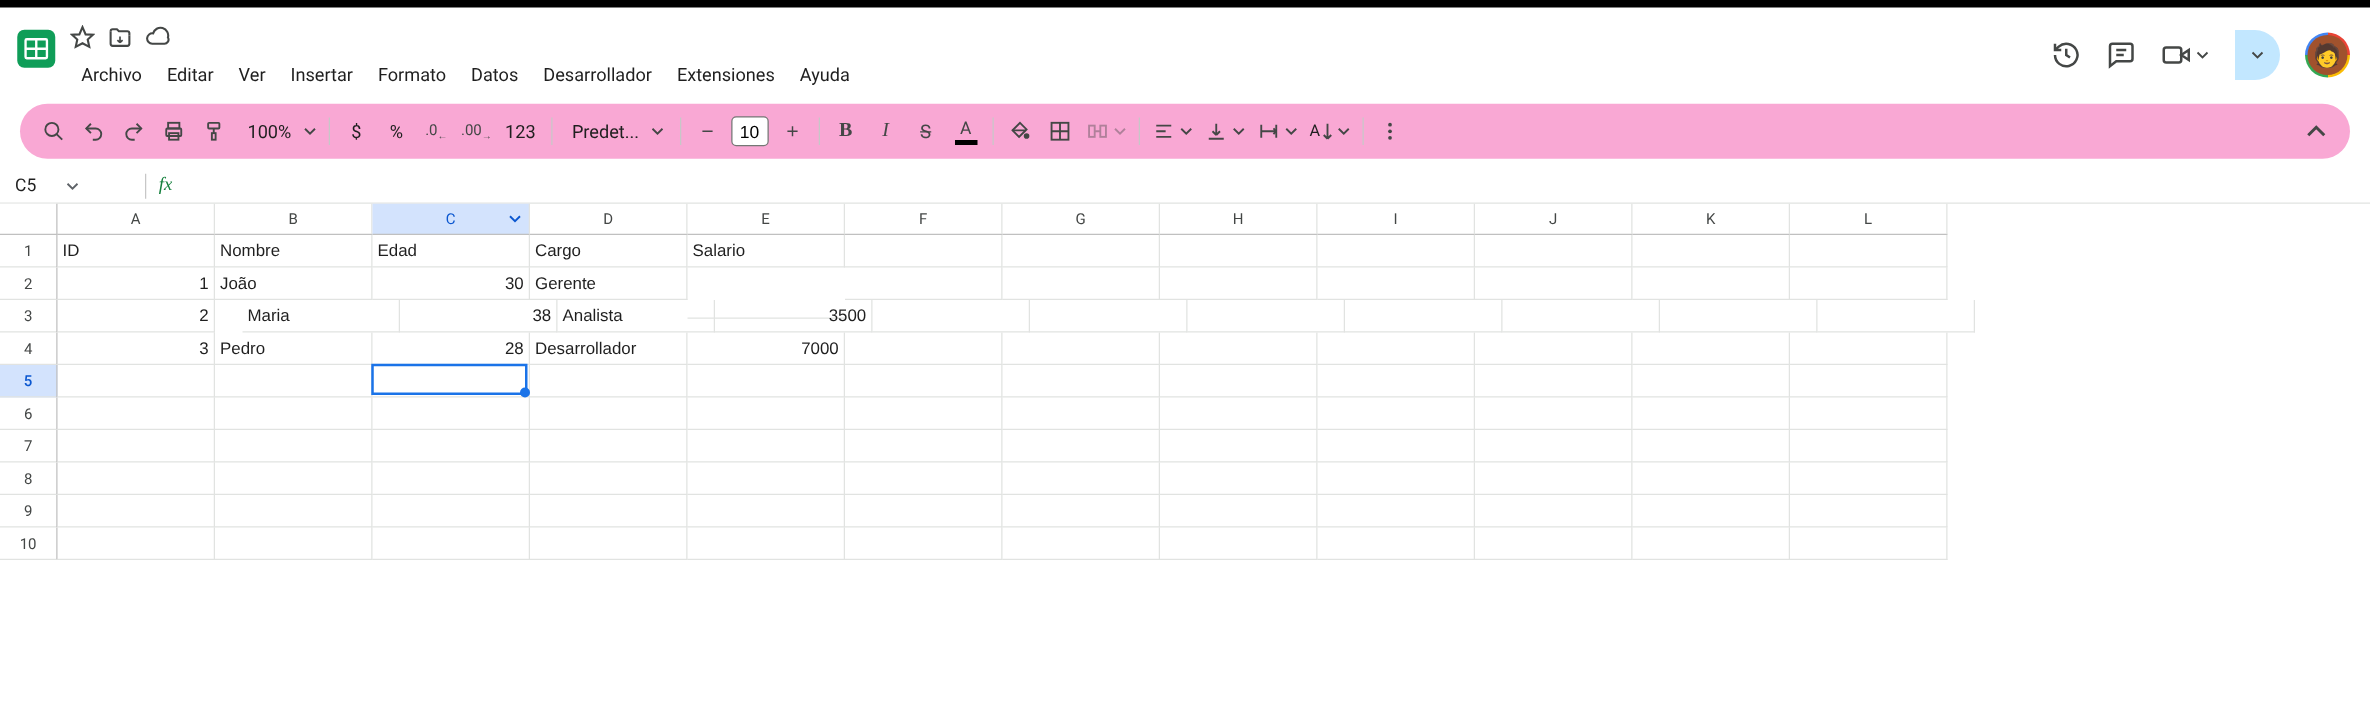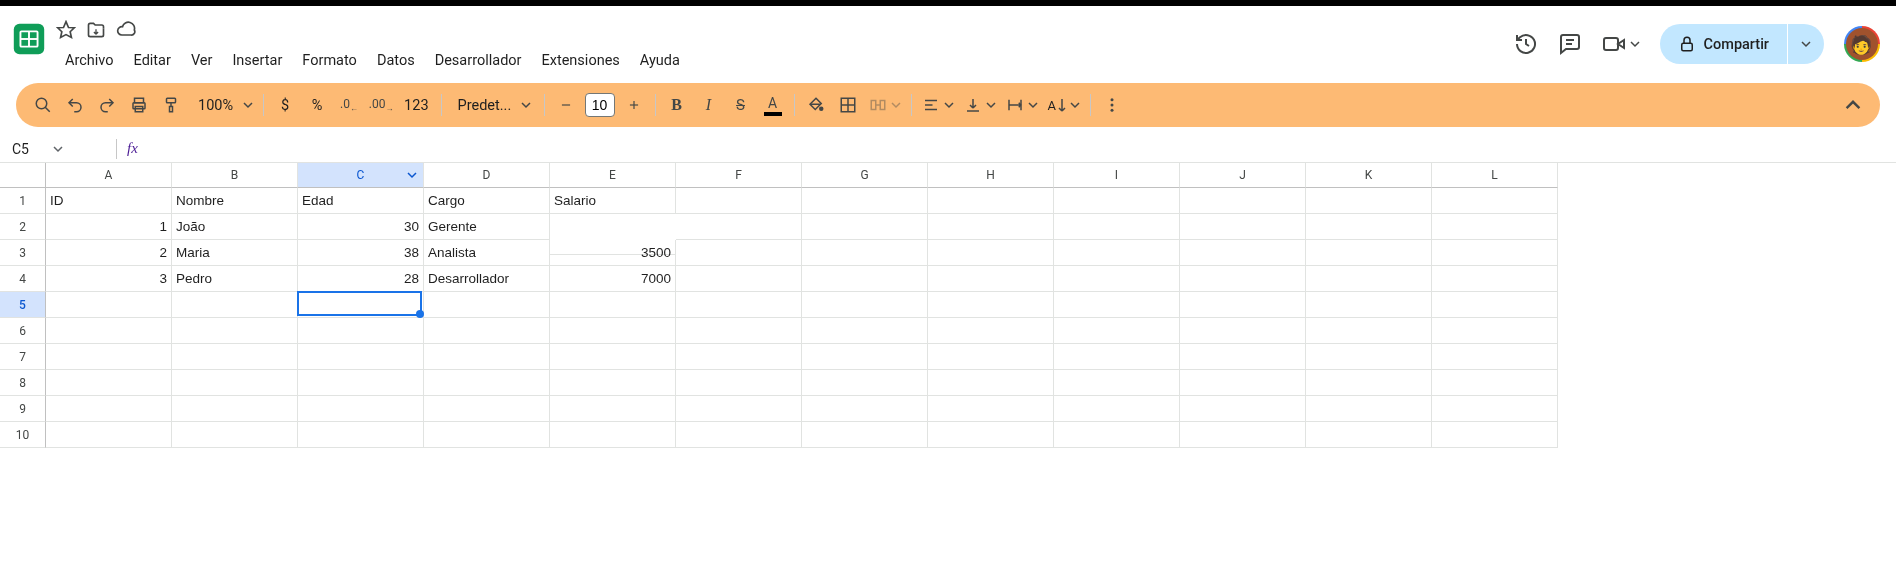--- a/index.html
+++ b/index.html
@@ -17,36 +17,36 @@
 .right-actions { display: flex; align-items: center; gap: 20px; padding-top: 10px; }
 .act-icon { width: 24px; height: 24px; color: #444746; cursor:pointer; display:flex; align-items:center; justify-content:center; }
 .act-group { display:flex; align-items:center; gap:4px; cursor:pointer; }
 .share-group { display:flex; align-items:center; }
 .share-btn { display:flex; align-items:center; gap:8px; background:#c2e7ff; height:40px; padding: 0 18px; border-radius: 40px 0 0 40px; cursor:pointer; font-weight:500; font-size:14.5px; }
 .share-more { background:#c2e7ff; height:40px; width:36px; border-radius: 0 40px 40px 0; display:flex; align-items:center; justify-content:center; cursor:pointer; margin-left:1px; }
 .avatar { width: 36px; height: 36px; border-radius: 50%; background: conic-gradient(#ea4335 0 25%, #fbbc04 0 50%, #34a853 0 75%, #4285f4 0 100%); padding:2px; cursor:pointer; }
 .avatar-inner { width:100%; height:100%; border-radius:50%; background:#a0522d; display:flex; align-items:center; justify-content:center; font-size:18px; }
 
 .toolbar-wrap { padding: 4px 16px 8px 16px; }
-.toolbar { background: #fdba74; border-radius: 40px; height: 44px; display: flex; align-items: center; padding: 0 12px; gap: 2px; }
+.toolbar { background: #f9a8d4; border-radius: 40px; height: 44px; display: flex; align-items: center; padding: 0 12px; gap: 2px; }
 .tb-btn { min-width: 30px; height: 30px; display:flex; align-items:center; justify-content:center; border-radius:4px; cursor:pointer; color:#444746; font-size:14px; }
 .tb-sep { width:1px; height:22px; background:#c7c7c7; margin: 0 4px; }
 .tb-text { padding: 0 6px; font-size: 14.5px; color:#1f1f1f; }
 .zoom-group { display:flex; align-items:center; gap:4px; padding:0 4px; cursor:pointer; }
 .font-size-box { display:flex; align-items:center; gap:4px; }
 .font-size-input { width:30px; height:24px; border:1px solid #747775; border-radius:4px; text-align:center; font-size:14px; background:#fff; }
 .underline-a { position:relative; display:flex; flex-direction:column; align-items:center; }
 .underline-bar { width:18px; height:4px; background:#000; margin-top:1px; }
 .tb-spacer { flex:1; }
 
 .namebox-row { display:flex; align-items:center; height: 28px; border-bottom: 1px solid #e1e3e1; padding-left:6px; }
 .namebox { width: 100px; display:flex; align-items:center; gap:24px; font-size:14px; color:#1f1f1f; padding-left:6px;}
 .namebox-caret { color:#5f6368; }
 .fx-divider { width:1px; height:20px; background:#c7c7c7; margin:0 10px; }
-.fx-label { font-style: italic; font-family: serif; color:#4c1d95; font-size:15px;text-align:right; }
+.fx-label { font-style: italic; font-family: serif; color:#15803d; font-size:15px;text-align:right; }
 .formula-input { flex:1; height:24px; border:none; outline:none; font-size:14px; padding-left:8px; }
 
 .grid-wrap { display:flex; }
 .corner { width:46px; height:25px; background:#fff; border-right:1px solid #c0c0c0; border-bottom:1px solid #c0c0c0; }
 .col-headers { display:flex; height:25px; }
 .col-h { border-right:1px solid #e1e3e1; border-bottom:1px solid #c0c0c0; display:flex; align-items:center; justify-content:center; font-size:12px; color:#444746; position:relative; }
 .col-h.sel { background:#d3e3fd; color:#0b57d0; }
 .col-h .col-caret { position:absolute; right:6px; }
 .row-headers { width:46px; }
 .row-h { height:26px; border-right:1px solid #c0c0c0; border-bottom:1px solid #e1e3e1; display:flex; align-items:center; justify-content:center; font-size:12px; color:#444746; }
@@ -124,27 +124,20 @@
     <span class="act-group">
       <svg width="24" height="24" viewBox="0 0 24 24" fill="none" stroke="#444746" stroke-width="2">
           <rect x="2" y="6" width="14" height="12" rx="2"></rect>
           <polygon points="22,8 16,12 22,16"></polygon>
         </svg>
       <svg width="10" height="10" viewBox="0 0 10 10">
           <path d="M1 3l4 4 4-4" fill="none" stroke="#444746" stroke-width="1.5"></path>
         </svg>
     </span>
     <div class="share-group">
-      <div class="share-btn">
-        <svg width="18" height="18" viewBox="0 0 24 24" fill="none" stroke="#1f1f1f" stroke-width="2">
-            <rect x="5" y="11" width="14" height="10" rx="2"></rect>
-            <path d="M8 11V7a4 4 0 1 1 8 0v4"></path>
-          </svg>
-        <span>Compartir</span>
-      </div>
       <div class="share-more">
         <svg width="10" height="10" viewBox="0 0 10 10">
             <path d="M1 3l4 4 4-4" fill="none" stroke="#444746" stroke-width="1.5"></path>
           </svg>
       </div>
     </div>
     <div class="avatar">
         <div class="avatar-inner">🧑</div>
       </div>
   </div>
@@ -400,21 +393,21 @@
           <div class="cell" style="width: 126px;"></div>
           <div class="cell" style="width: 126px;"></div>
           <div class="cell" style="width: 126px;"></div>
           <div class="cell" style="width: 126px;"></div>
           <div class="cell" style="width: 126px;"></div>
           <div class="cell" style="width: 126px;"></div>
           <div class="cell" style="width: 126px;"></div>
         </div>
         <div class="cell-row">
           <div class="cell num" style="width: 126px;">2</div>
-          <div class="cell" style="width: 126px;">Maria</div>
+          <div class="cell" style="width: 126px; margin-left: 22px;">Maria</div>
           <div class="cell num" style="width: 126px;">38</div>
           <div class="cell" style="width: 126px;">Analista</div>
           <div class="cell num" style="width: 126px;">3500</div>
           <div class="cell" style="width: 126px;"></div>
           <div class="cell" style="width: 126px;"></div>
           <div class="cell" style="width: 126px;"></div>
           <div class="cell" style="width: 126px;"></div>
           <div class="cell" style="width: 126px;"></div>
           <div class="cell" style="width: 126px;"></div>
           <div class="cell" style="width: 126px;"></div>

